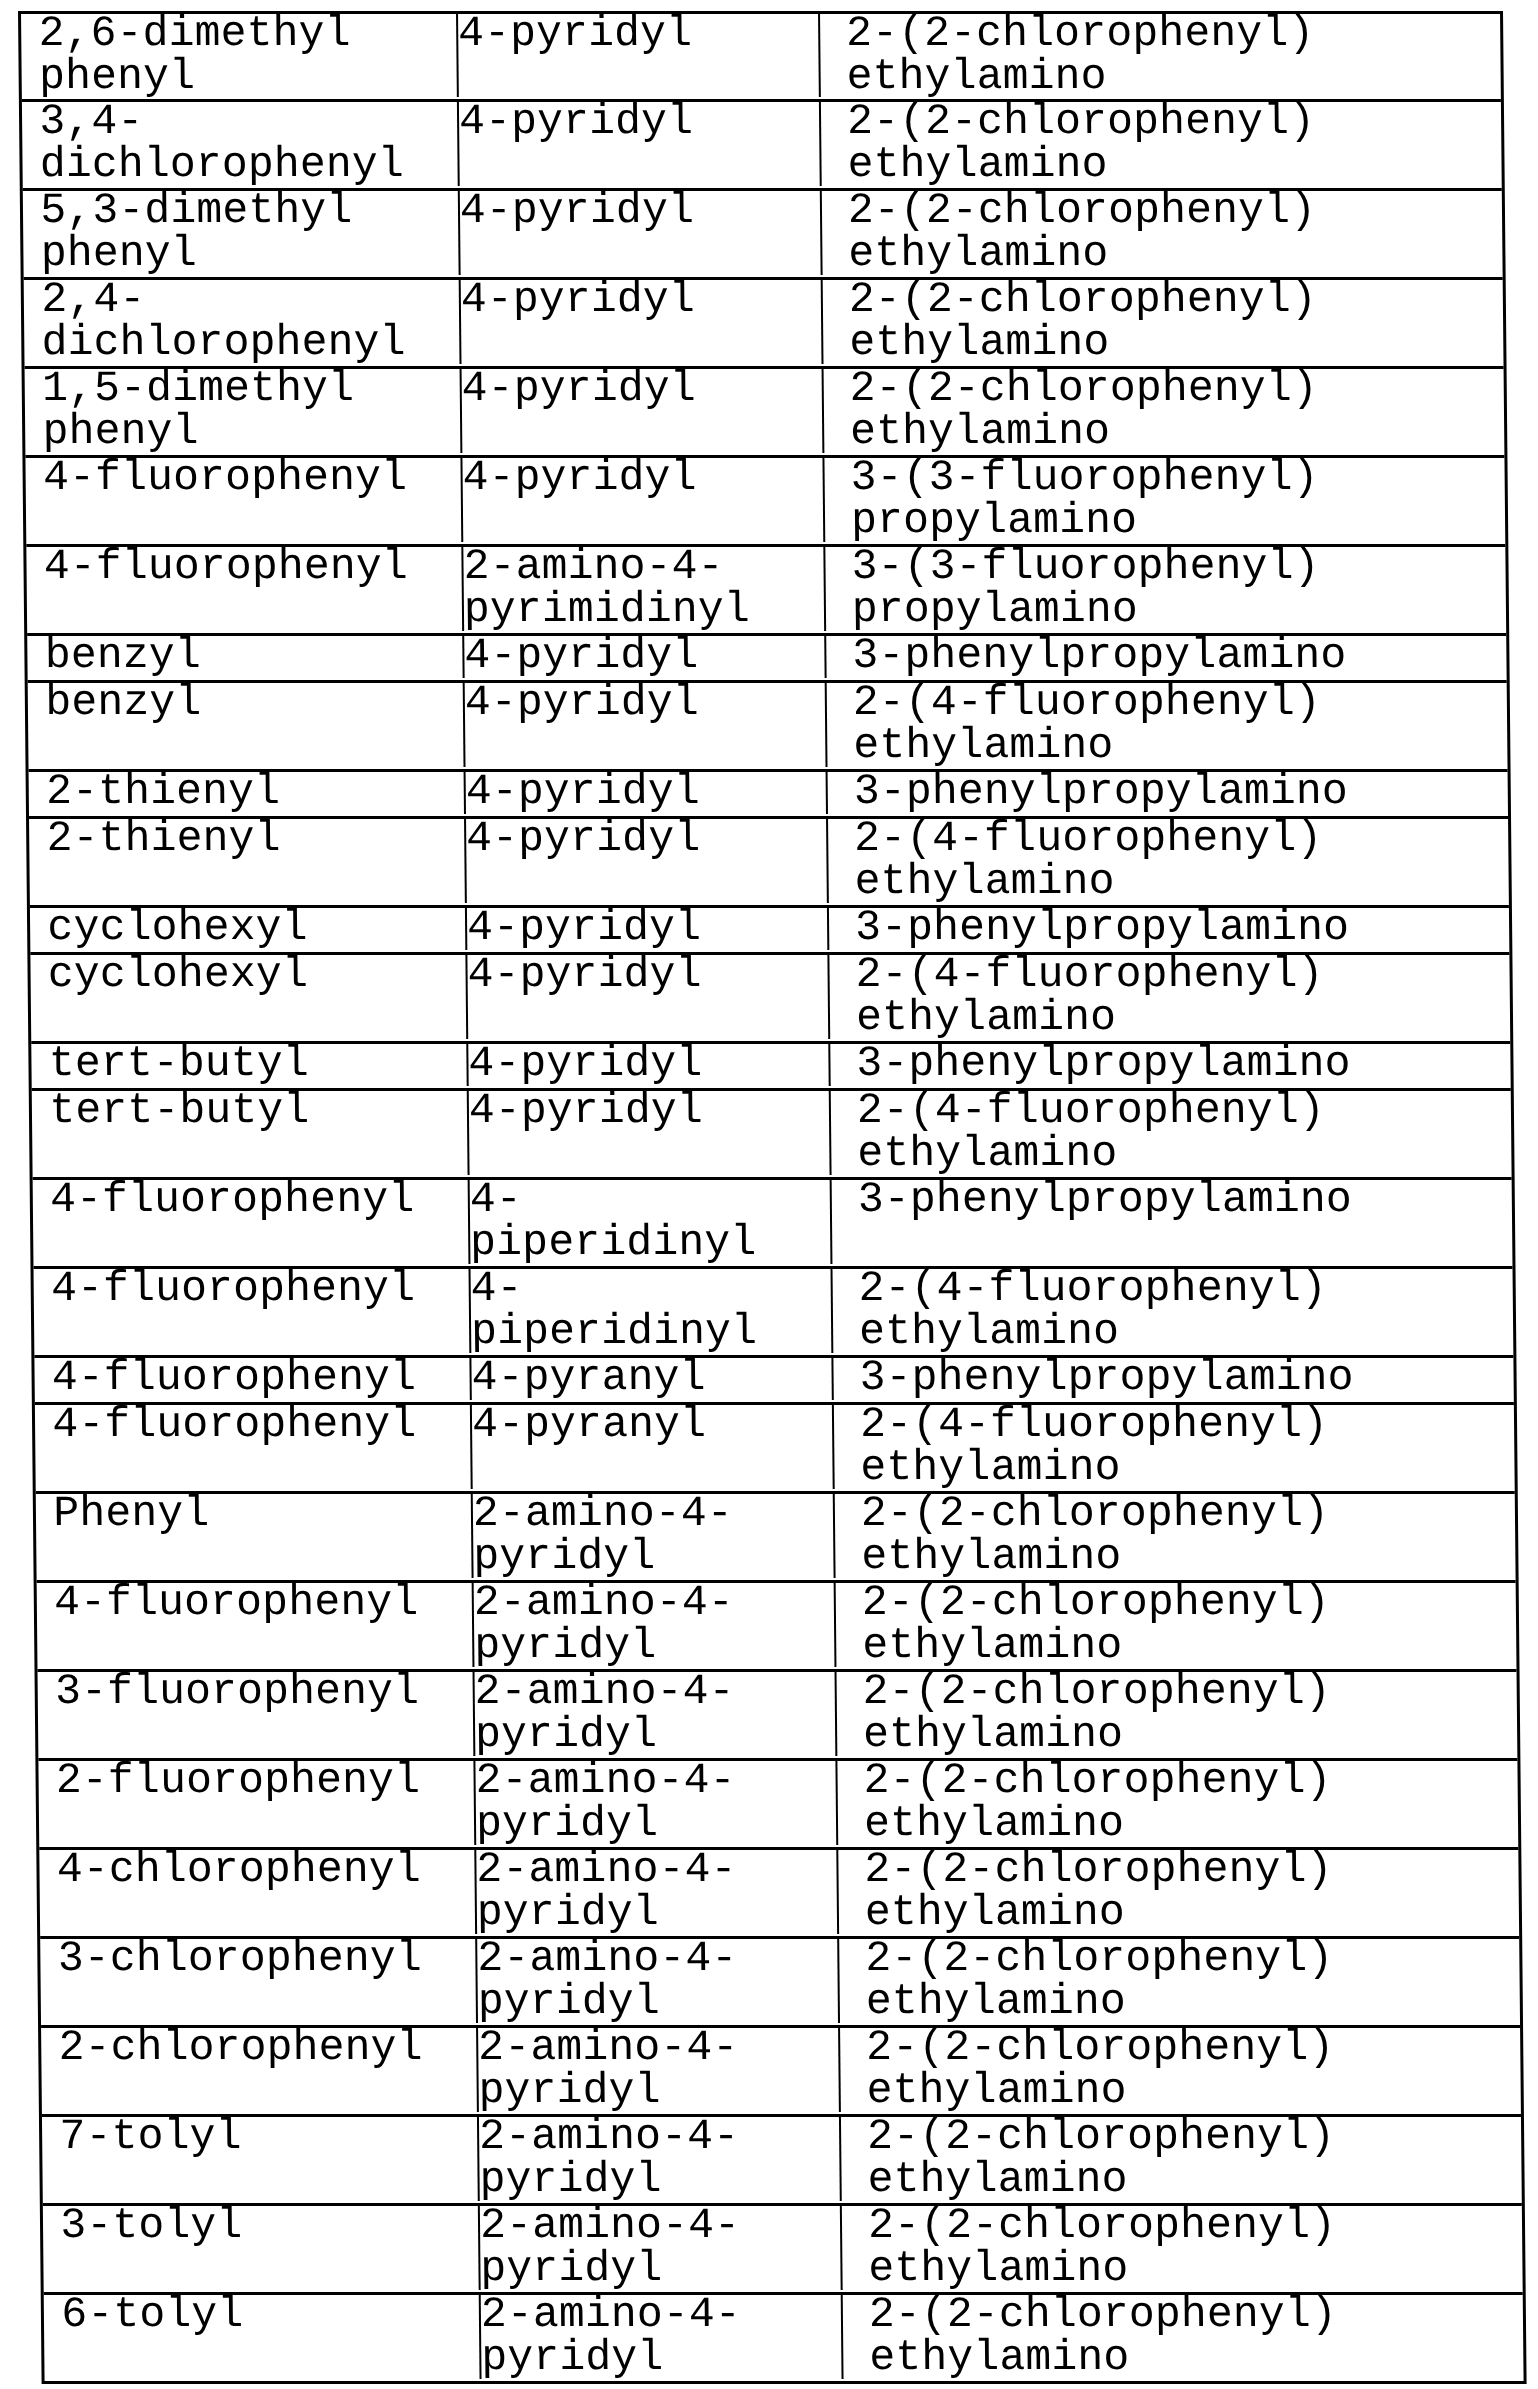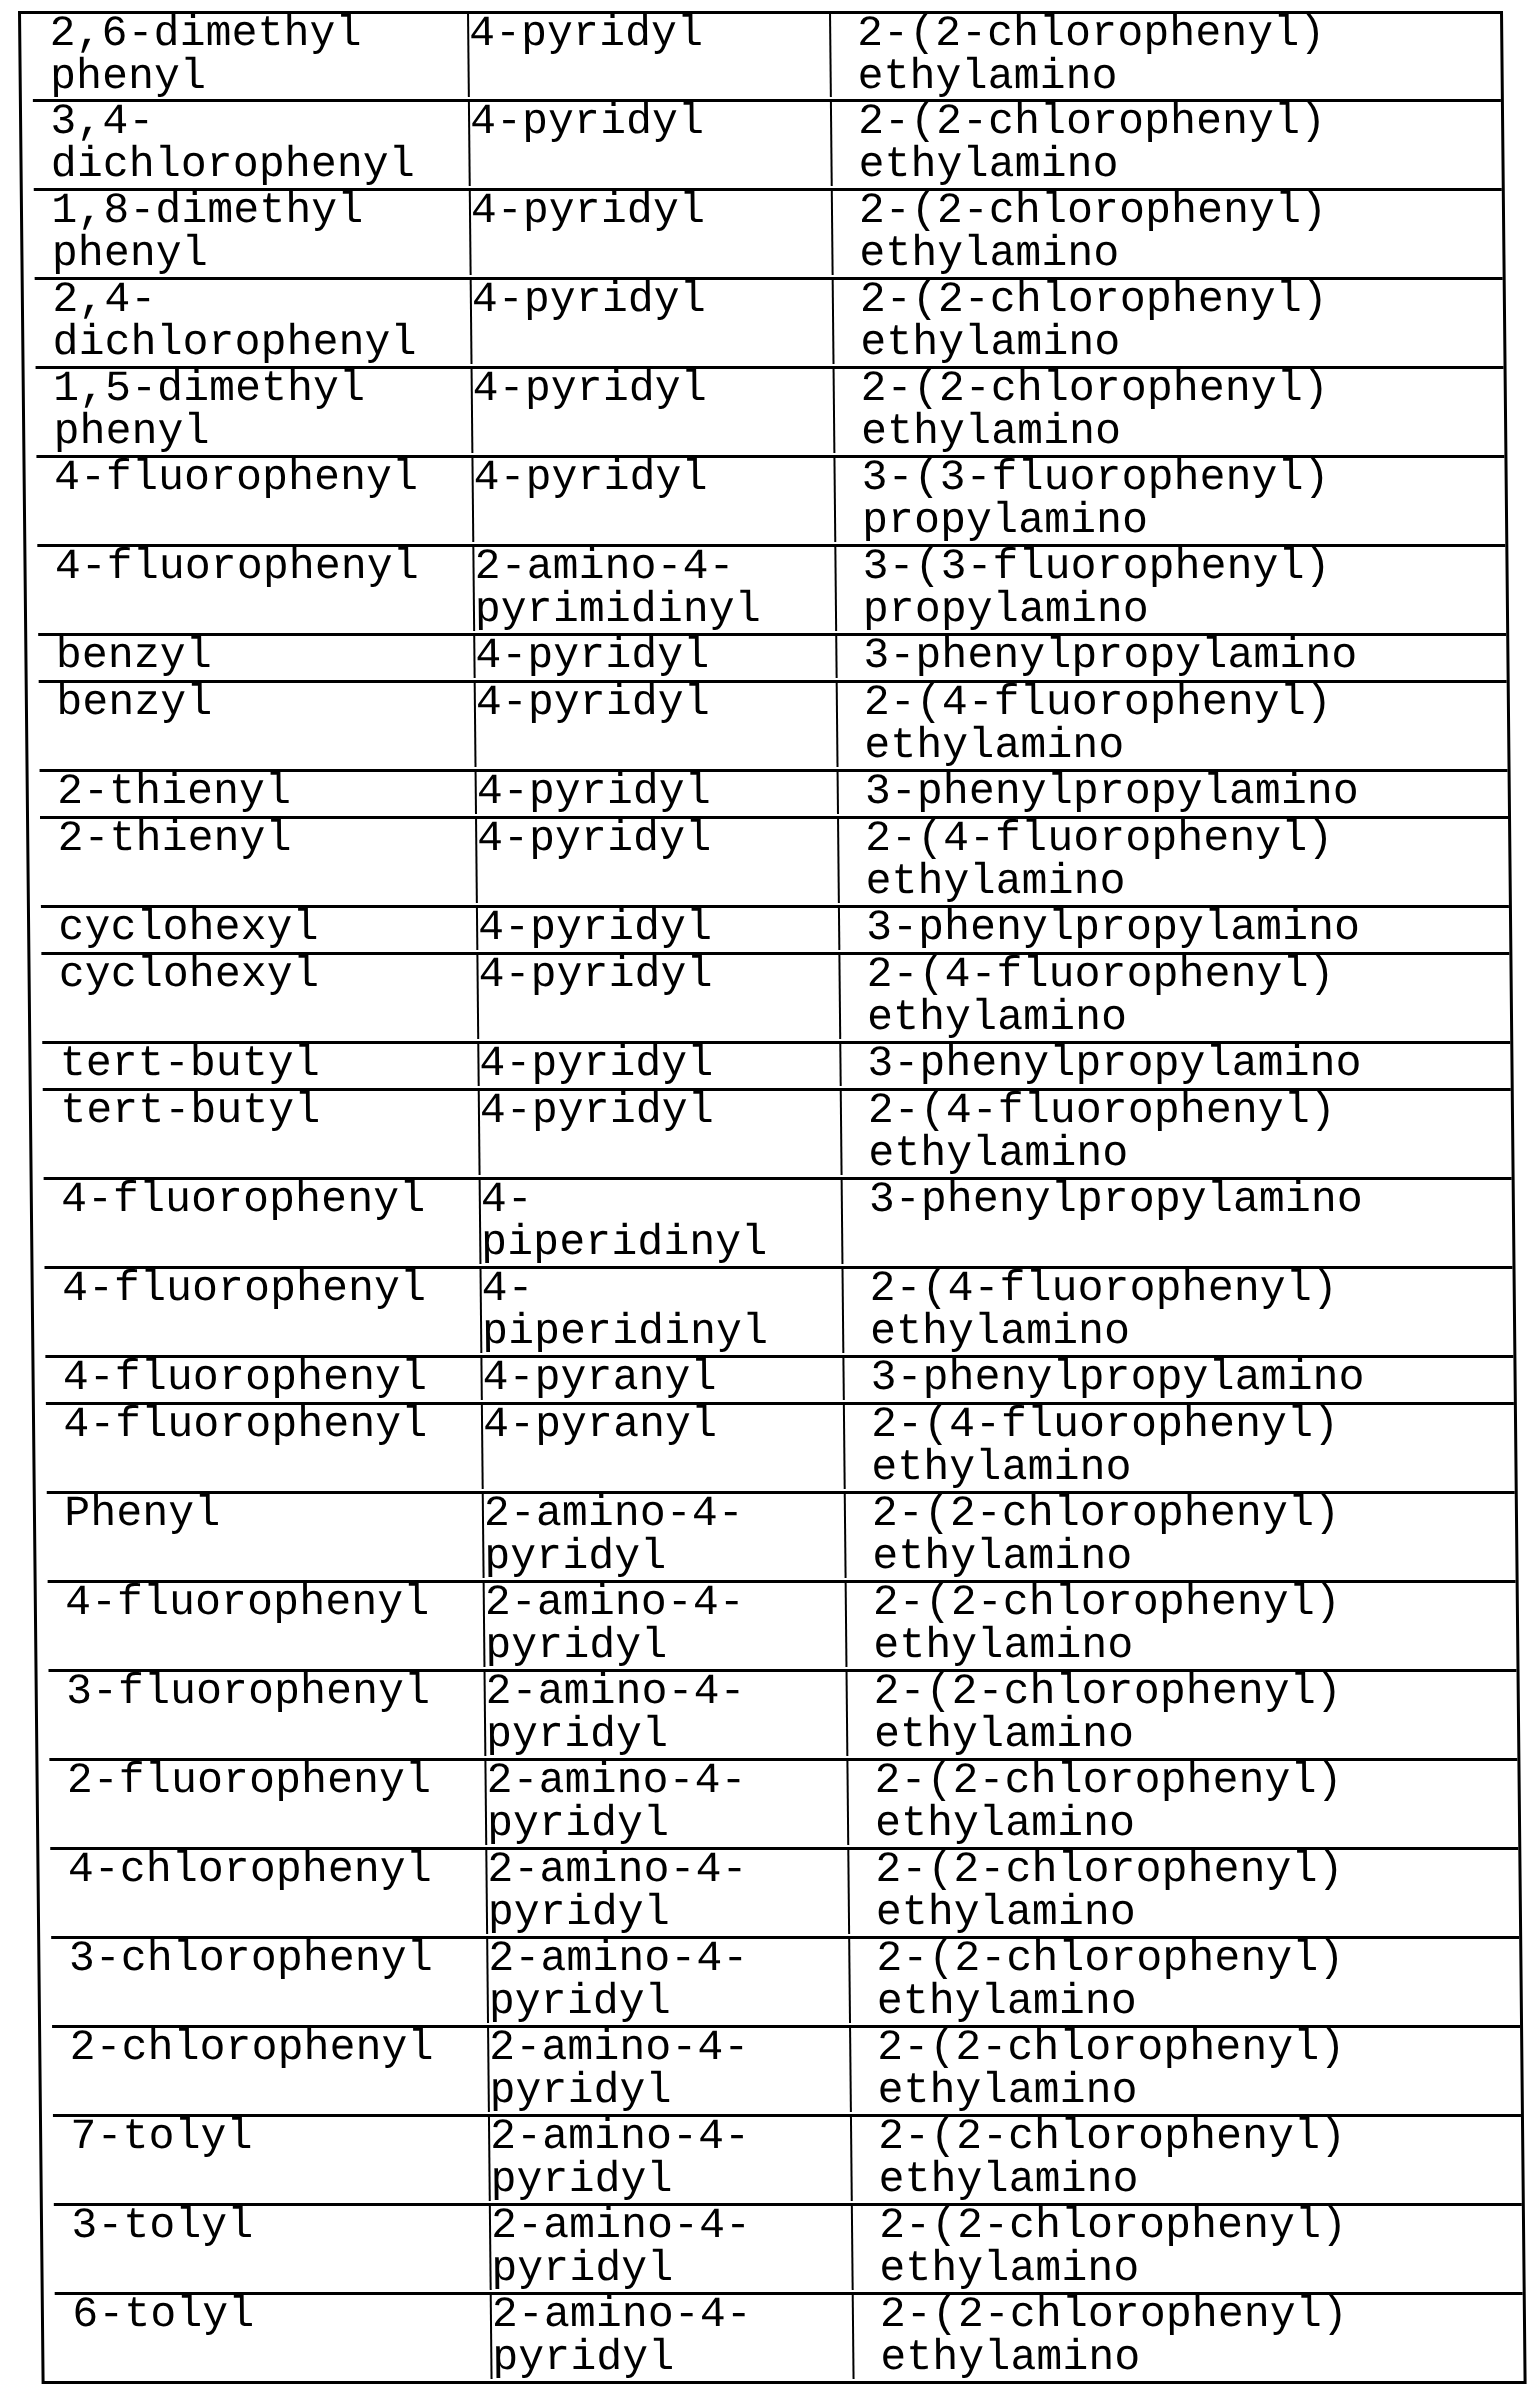--- a/index.html
+++ b/index.html
@@ -22,21 +22,20 @@
     width: 1485px;
     border: 3.5px solid #000;
     box-sizing: border-box;
     transform: skewX(0.57deg);
     transform-origin: 0 0;
   }
   .row {
     display: flex;
     box-sizing: border-box;
     border-top: 3.5px solid #000;
-    margin-left: 11px;
   }
   .row:first-child { border-top: none; }
   .row.r1 { height: 47px; }
   .row.r2 { height: 89px; }
   .row.r2b { height: 89px; }
   .row:first-child.r2 { height: 85px; }
   .cell {
     box-sizing: border-box;
     font-size: 43px;
     line-height: 43px;
@@ -62,21 +61,21 @@
 ethylamino</div>
   </div>
   <div class="row r2">
     <div class="cell c1">3,4-
 dichlorophenyl</div>
     <div class="cell c2">4-pyridyl</div>
     <div class="cell c3">2-(2-chlorophenyl)
 ethylamino</div>
   </div>
   <div class="row r2">
-    <div class="cell c1">1,8-dimethyl
+    <div class="cell c1">5,3-dimethyl
 phenyl</div>
     <div class="cell c2">4-pyridyl</div>
     <div class="cell c3">2-(2-chlorophenyl)
 ethylamino</div>
   </div>
   <div class="row r2">
     <div class="cell c1">2,4-
 dichlorophenyl</div>
     <div class="cell c2">4-pyridyl</div>
     <div class="cell c3">2-(2-chlorophenyl)

